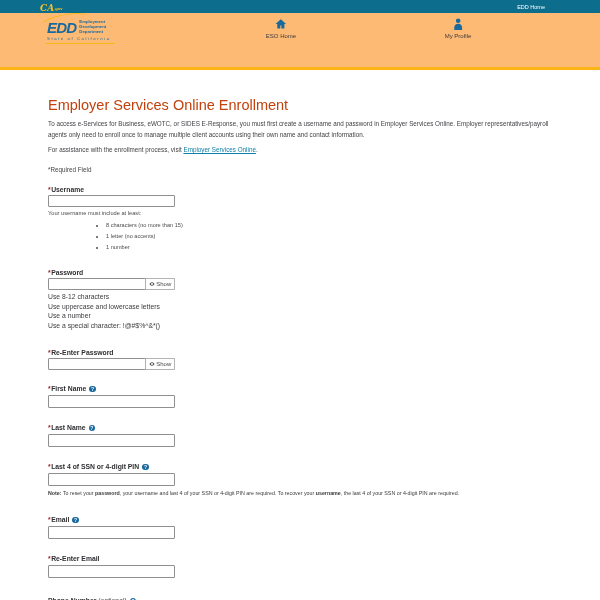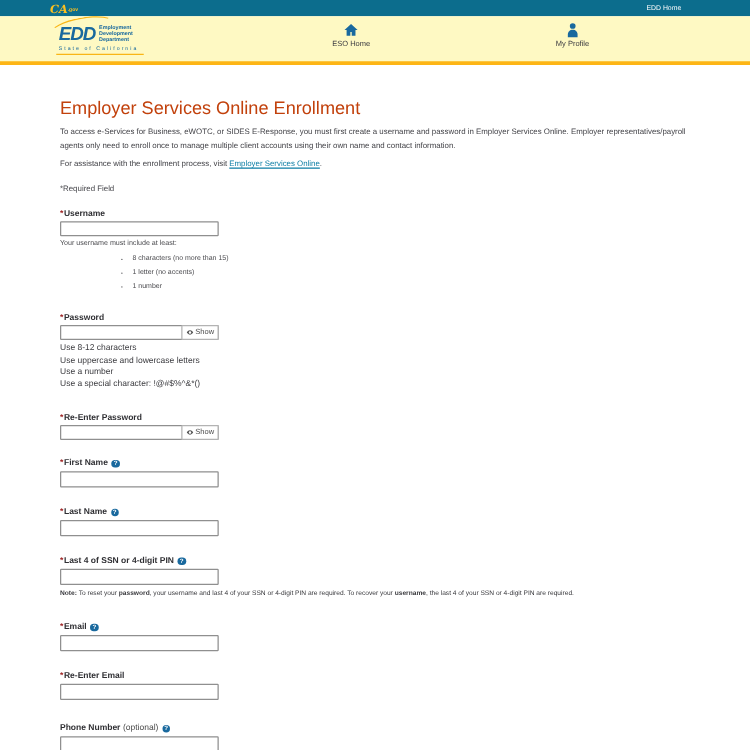--- a/index.html
+++ b/index.html
@@ -8,21 +8,21 @@
 
   
   .topbar { height:13px; background:#0c6d8d; display:flex; align-items:center;
     justify-content:space-between; padding:0 55px 0 40px; position:relative; }
   .ca-logo { color:#fdc01f; white-space:nowrap; line-height:13px; }
   .ca-logo .ca { font-family:"DejaVu Serif", serif; font-style:italic; font-weight:bold; font-size:9px; }
   .ca-logo .gov { font-size:4px; font-weight:bold; vertical-align:1px; }
   .topbar-link { color:#ffffff; font-size:5.5px; text-decoration:none; }
 
   
-  .header { position:relative; height:39px; background:#fef9c3; border-bottom:3px solid #fdb515; }
+  .header { position:relative; height:57px; background:#fdba74; border-bottom:3px solid #fdb515; }
   .edd-logo { position:absolute; left:45px; top:5px; padding:2px 4px 2px 2px;
     border-bottom:1.5px solid #f9b616; }
   .edd-swoosh { position:absolute; left:-5px; top:-4px; width:52px; height:17px;
     border:1.5px solid transparent; border-top-color:#f9b616; border-radius:50%;
     transform:rotate(-10deg); pointer-events:none; }
   .edd-row { display:flex; align-items:center; gap:3px; }
   .edd-text { font-size:15px; line-height:13px; font-weight:800; font-style:italic;
     color:#19699e; letter-spacing:-0.8px; }
   .edd-words span { display:block; font-size:4.3px; line-height:4.8px; font-weight:bold; color:#19699e; }
   .edd-tagline { margin-top:1.5px; font-size:4.2px; letter-spacing:1.6px; color:#19699e; white-space:nowrap; }

